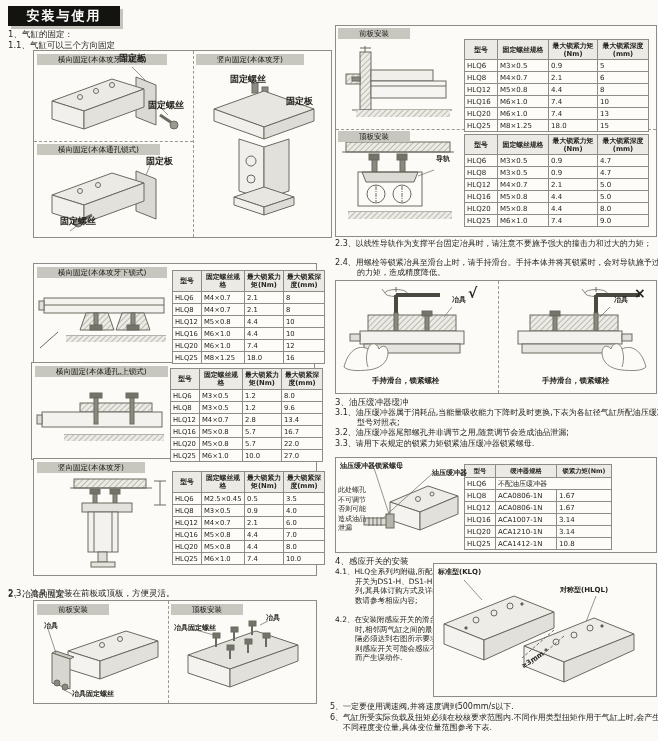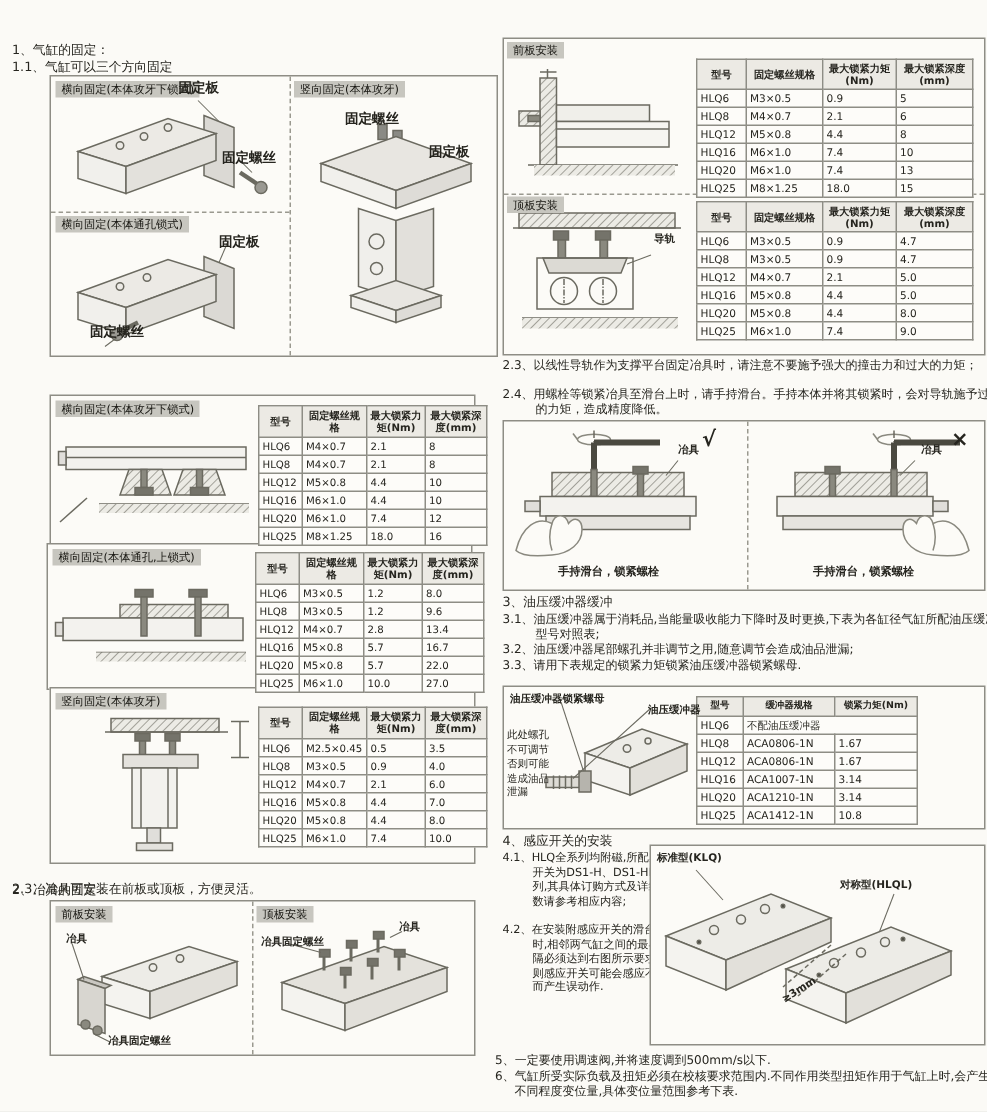--- a/index.html
+++ b/index.html
@@ -1,20 +1,20 @@
 <!DOCTYPE html>
 <html><head>
 <meta charset="utf-8">
 <style>
   html,body{margin:0;padding:0;background:#e8e8e4}
   #page{position:relative;width:658px;height:741px;background:#fbfaf6;
         font-family:"DejaVu Sans",sans-serif;color:#26251f;overflow:hidden}
   .panel{position:absolute;border:1px solid #8e8d85;background:#fcfbf7}
   .tag{position:absolute;background:#c7c6bf;color:#15140f;font-size:7.5px;line-height:9px;
-       padding:1px 4px;white-space:nowrap;z-index:3}
+       padding:1px 21px;white-space:nowrap;z-index:3}
   .t{position:absolute;font-size:8.5px;line-height:10px;white-space:nowrap}
   .para{position:absolute;font-size:8px;line-height:10px;padding-left:22px;text-indent:-22px}
   .paran{position:absolute;font-size:7.5px;line-height:9.5px;padding-left:20px;text-indent:-20px;width:96px}
   .dlabel{position:absolute;font-size:9px;font-weight:bold;white-space:nowrap;z-index:4}
   .slabel{position:absolute;font-size:7px;font-weight:bold;white-space:nowrap;z-index:4}
   .note{position:absolute;font-size:7px;line-height:9.5px;white-space:pre-line;z-index:4}
   .vdash{position:absolute;border-left:1px dashed #9a998f;width:0}
   .hdash{position:absolute;border-top:1px dashed #9a998f;height:0}
   .hdr{position:absolute;left:8px;top:6px;width:112px;height:20px;background:#131310;color:#fff;
        font-size:13px;font-weight:bold;line-height:20px;text-align:center;letter-spacing:2px;
@@ -51,20 +51,21 @@
   <defs>
     <pattern id="hp" patternUnits="userSpaceOnUse" width="4" height="4" patternTransform="rotate(45)">
       <rect width="4" height="4" fill="#ecebe5"></rect>
       <line x1="0" y1="0" x2="0" y2="4" stroke="#8a897f" stroke-width="1"></line>
     </pattern>
   </defs>
 </svg>
 
 <div id="page">
 
+  <div class="hdr">安装与使用</div>
   <div class="t" style="left:8px;top:29px">1、气缸的固定：</div>
   <div class="t" style="left:8px;top:40px">1.1、气缸可以三个方向固定</div>
 
   <div class="panel" style="left:33px;top:50px;width:297px;height:186px">
     <div class="vdash" style="left:159px;top:0;height:186px"></div>
     <div class="hdash" style="left:0;top:90px;width:159px"></div>
     <div class="tag" style="left:3px;top:3px">横向固定(本体攻牙下锁式)</div>
     <div class="tag" style="left:162px;top:3px">竖向固定(本体攻牙)</div>
     <div class="tag" style="left:3px;top:93px">横向固定(本体通孔锁式)</div>
 

